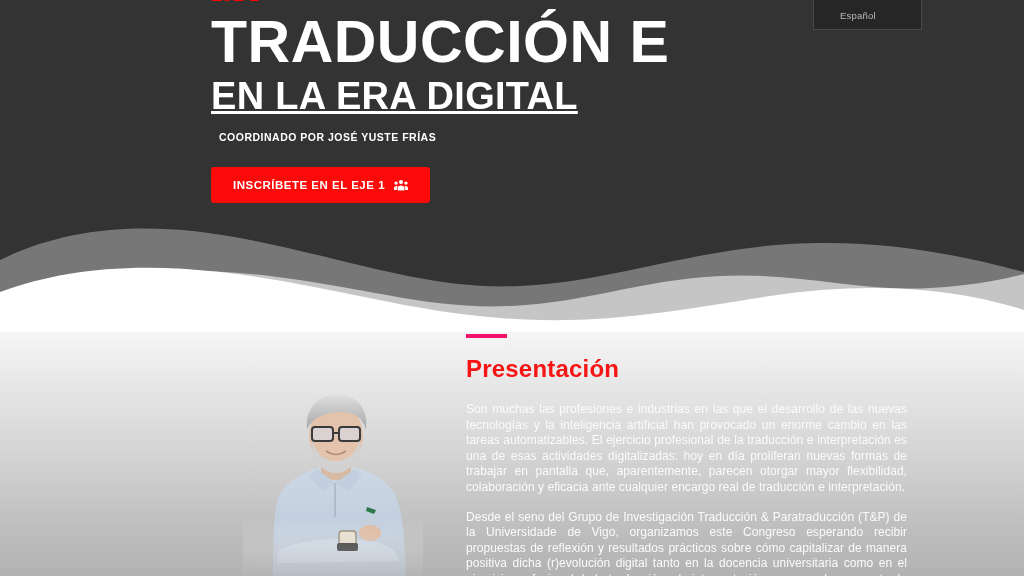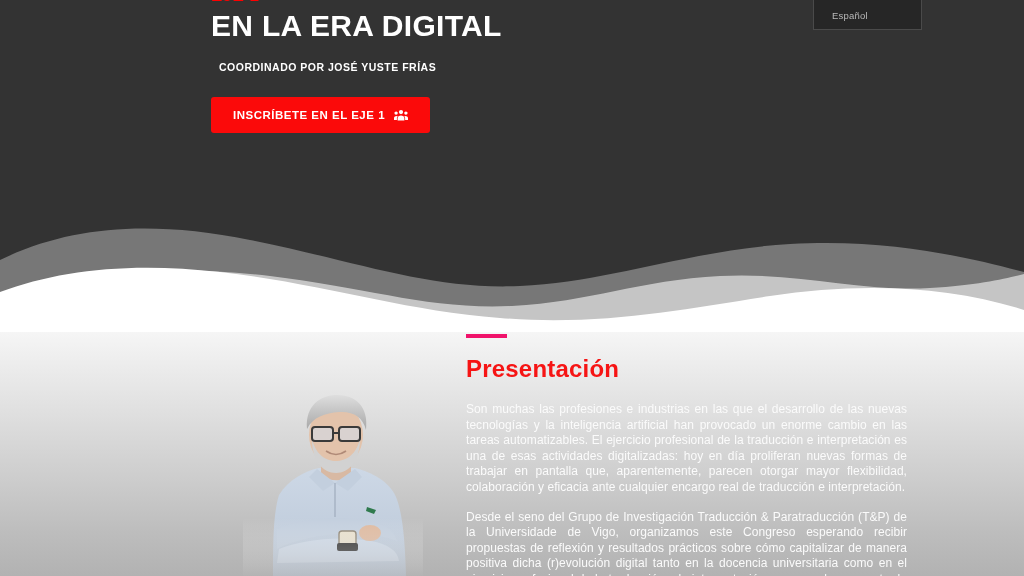--- a/index.html
+++ b/index.html
@@ -20,22 +20,22 @@
 
   .eje-label {
     color:#ff0000; font-size:17px; font-weight:bold;
     letter-spacing:0.4px; line-height:20px;
   }
   .hero-title {
     color:#ffffff; font-weight:bold; font-size:59px; line-height:68px;
     letter-spacing:0.5px; margin-top:2px; text-transform:uppercase;
   }
   .hero-subtitle {
-    color:#ffffff; font-weight:bold; font-size:30px; line-height:36px;
-    letter-spacing:0.3px; margin-top:2px; text-transform:uppercase;
+    color:#ffffff; font-weight:bold; font-size:38px; line-height:36px;
+    letter-spacing:0.3px; margin-top:2px; text-transform:uppercase;text-decoration:underline;
   }
   .hero-coordinator {
     color:#ffffff; font-weight:bold; font-size:10.5px; line-height:14px;
     letter-spacing:0.5px; margin-top:16px; text-transform:uppercase;margin-left:8px;
   }
 
   .cta-btn {
     display:inline-flex; align-items:center; gap:9px;
     margin-top:23px; padding:12px 22px;
     background:#fb0a0a; color:#ffffff; border:none; border-radius:3px;
@@ -45,21 +45,21 @@
   }
   .cta-btn .users-icon { display:inline-flex; }
 
   
   .lang-panel {
     position:absolute; left:813px; top:-12px; width:109px; height:42px;
     background:#262626; border:1px solid #4a4a4a; z-index:6;
     display:flex; align-items:flex-end; padding:0 0 8px 18px;
   }
   .lang-item {
-    color:#b9b9b9; font-size:9.5px; letter-spacing:0.2px; cursor:pointer;
+    color:#b9b9b9; font-size:9.5px; letter-spacing:0.2px; cursor:pointer;margin-left:8px;
   }
 
   
   .waves {
     position:absolute; left:0; top:214px; width:1024px; height:118px; z-index:3;
   }
   .waves svg { display:block; width:1024px; height:118px; }
 
   
   .content {
@@ -89,20 +89,21 @@
   .present-body p + p { margin-top:14px; }
 </style>
 </head>
 <body>
 
 <div id="page">
 
   <section class="hero">
     <div class="hero-inner">
       <div class="eje-label">EJE 1</div>
+      <h1 class="hero-title">TRADUCCIÓN E</h1>
       <h2 class="hero-subtitle">EN LA ERA DIGITAL</h2>
       <div class="hero-coordinator">COORDINADO POR JOSÉ YUSTE FRÍAS</div>
 
       <button class="cta-btn">
         <span>INSCRÍBETE EN EL EJE 1</span>
         <span class="users-icon">
           <svg width="14" height="11" viewBox="0 0 14 11" fill="#ffffff">
             <circle cx="7" cy="2.1" r="2.1"></circle>
             <circle cx="2.1" cy="3.1" r="1.7"></circle>
             <circle cx="11.9" cy="3.1" r="1.7"></circle>

